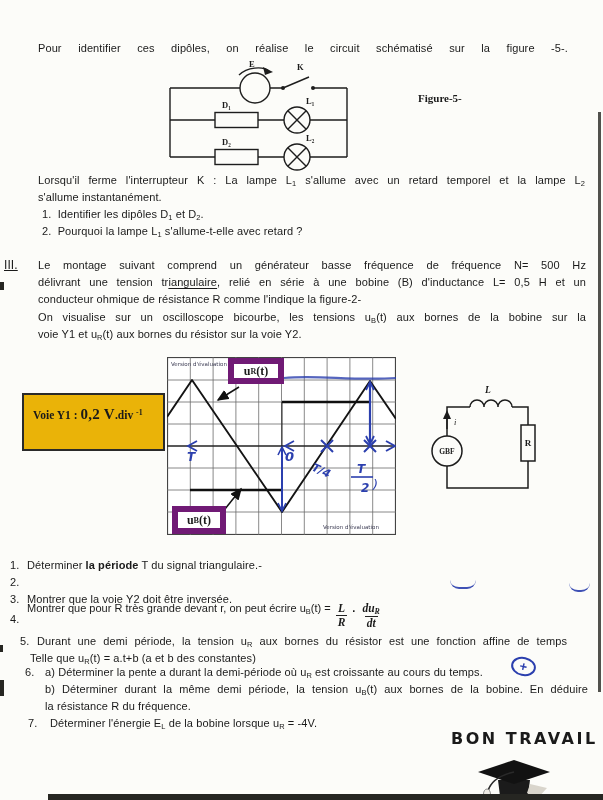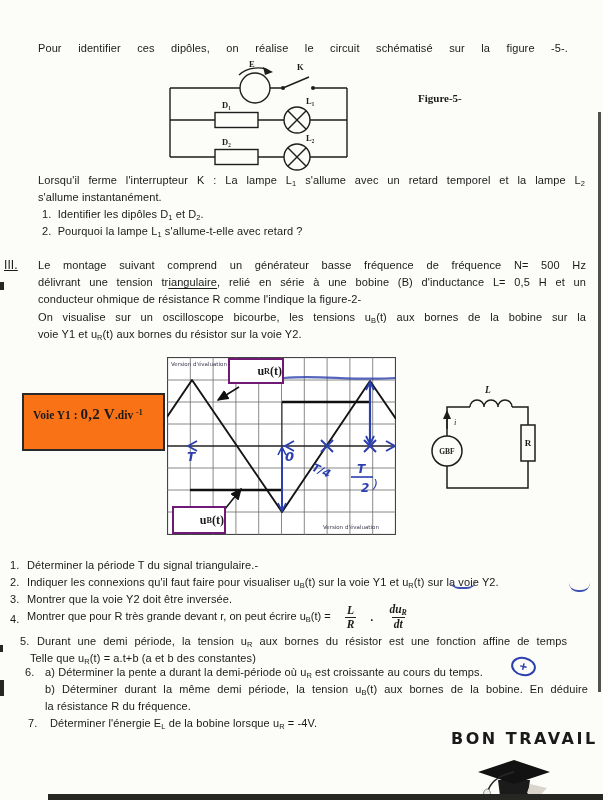--- a/index.html
+++ b/index.html
@@ -4,29 +4,29 @@
 <style>
   *{margin:0;padding:0;box-sizing:border-box}
   html,body{background:#e8e8e6}
   .page{position:relative;width:603px;height:800px;margin:0 auto;background:#fcfcf9;overflow:hidden;
         font-family:"Liberation Sans",sans-serif;color:#1a1a1a}
   .abs{position:absolute}
   .bl{font-size:11px;line-height:17px;white-space:nowrap;letter-spacing:.1px}
   .jl{white-space:normal;text-align:justify;text-align-last:justify}
   sub{font-size:.68em;vertical-align:-.22em}
   sup{font-size:.68em;vertical-align:.5em}
-  b{font-weight:normal}
+  b{font-weight:bold}
   u{text-underline-offset:2px}
   .serif{font-family:"Liberation Serif",serif}
-  .boxlbl{background:#fff;border:2px solid #701a75;display:flex;align-items:center;justify-content:flex-end;
+  .boxlbl{background:#fff;border:6px solid #701a75;display:flex;align-items:center;justify-content:center;
           font-family:"Liberation Serif",serif;font-weight:bold;font-size:12px}
-  .voiebox{background:#f97316;border:2px solid #2a2a2a;padding:7px 0 0 9px;
+  .voiebox{background:#eab308;border:2px solid #2a2a2a;padding:7px 0 0 9px;
            font-family:"Liberation Serif",serif;font-weight:bold;font-size:11.5px;line-height:22px;white-space:nowrap}
   .big{font-size:15px;letter-spacing:.3px}
-  .q4row{display:flex;align-items:center;gap:14px;font-size:11px;white-space:nowrap}
+  .q4row{display:flex;gap:5px;font-size:11px;white-space:nowrap}
   .frac{display:inline-flex;flex-direction:column;align-items:center;font-family:"Liberation Serif",serif;
         font-style:italic;font-size:11.5px;line-height:1.1;font-weight:bold}
   .frac .den{border-top:1.3px solid #222;padding:0 2px}
   .frac .fnum{padding:0 2px}
   .smile{border-bottom:2px solid #2b3fae;border-radius:0 0 14px 14px;opacity:.9}
   .circmark{border:2px solid #2b3fae;border-radius:50%;display:flex;align-items:center;justify-content:center;
             color:#2b3fae;font-size:13px;font-weight:bold;transform:rotate(12deg)}
   .bon{font-family:"DejaVu Sans",sans-serif;font-weight:bold;font-size:16px;letter-spacing:2.5px}
   .edge{background:#262622}
 </style>
@@ -153,21 +153,20 @@
       <text x="29" y="52" font-size="8.5" font-style="italic">i</text>
       <text x="22" y="81" font-size="7.5" font-weight="bold" text-anchor="middle">GBF</text>
       <text x="103" y="73" font-size="9" font-weight="bold" text-anchor="middle">R</text>
     </g>
   </svg>
 
   <div class="abs bl" style="left:10px;top:557px">1.</div>
   <div class="abs bl" style="left:27px;top:557px">Déterminer <b>la période</b> T du signal triangulaire.-</div>
 
   <div class="abs bl" style="left:10px;top:574px">2.</div>
-  <div class="abs bl" style="left:27px;top:574px">Indiquer les connexions qu'il faut faire pour visualiser u<sub>B</sub>(t) sur la voie Y1 et u<sub>R</sub>(t) sur la voie Y2.</div>
   <div class="abs smile" style="left:450px;top:580px;width:26px;height:9px"></div>
   <div class="abs smile" style="left:569px;top:583px;width:21px;height:9px"></div>
 
   <div class="abs bl" style="left:10px;top:591px">3.</div>
   <div class="abs bl" style="left:27px;top:591px">Montrer que la voie Y2 doit être inversée.</div>
 
   <div class="abs bl" style="left:10px;top:611px">4.</div>
   <div class="abs q4row" style="left:27px;top:602px;height:30px">
     <span>Montrer que pour R très grande devant r, on peut écrire u<sub>B</sub>(t) =</span>
     <span class="frac">

